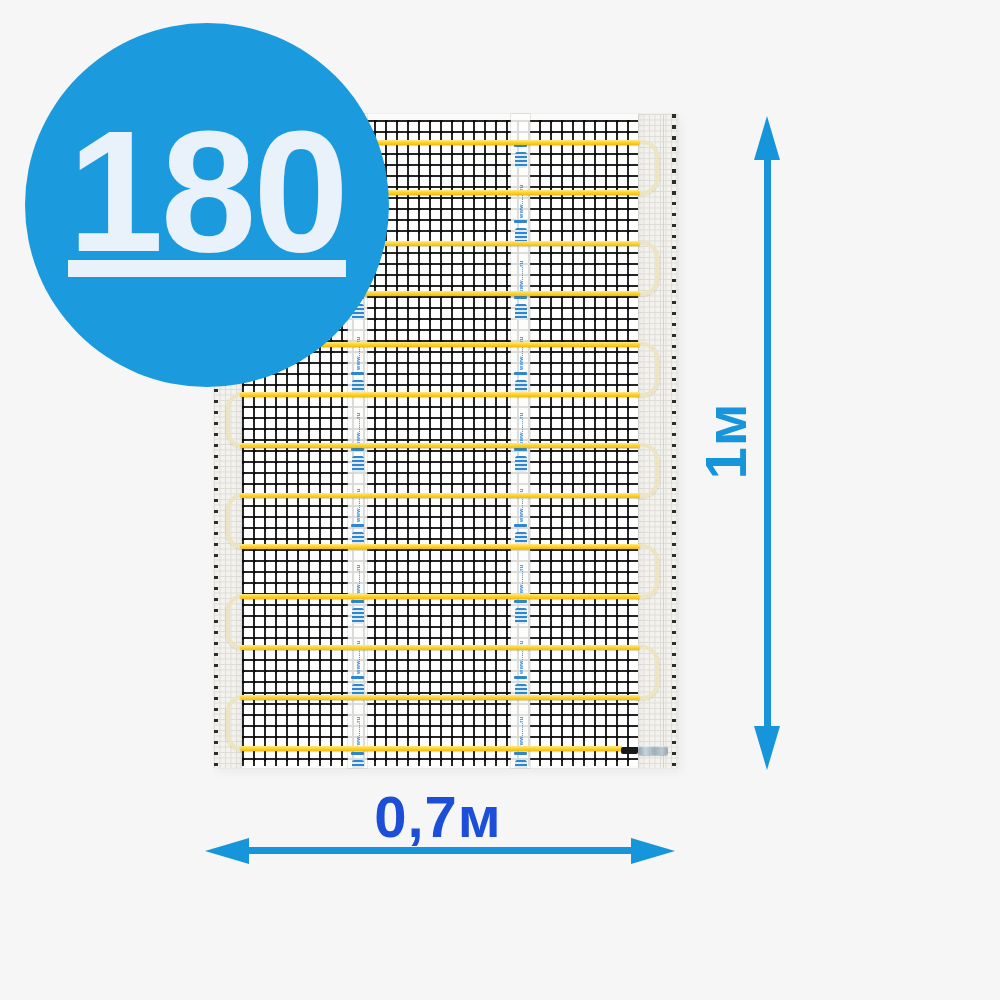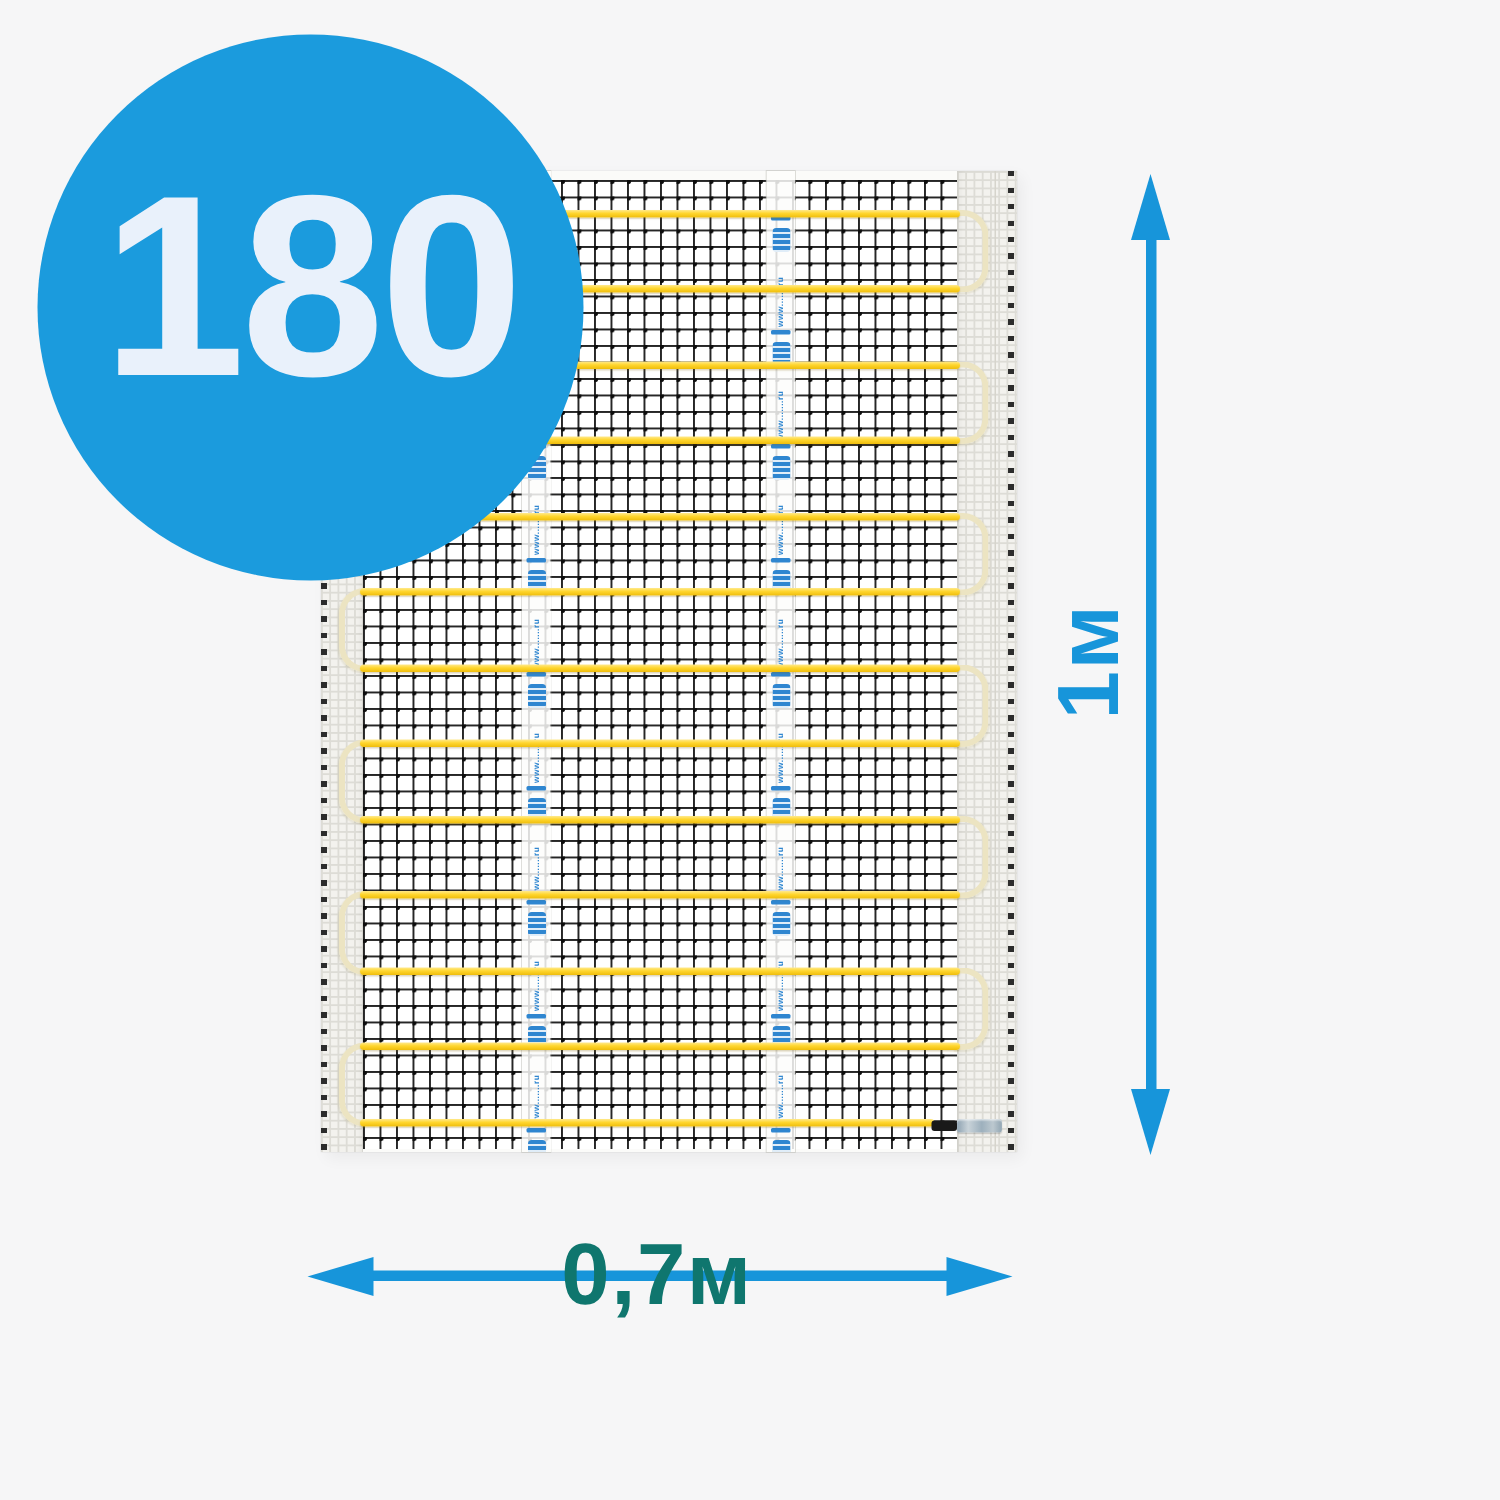--- a/index.html
+++ b/index.html
@@ -80,21 +80,21 @@
     position:absolute;left:424px;top:631.5px;width:30px;height:9px;border-radius:2px;
     background:linear-gradient(90deg,#8ea2b1 0%,#c9d3d9 25%,#9db0bd 55%,#bcc8cf 80%,#91a5b2 100%);
     box-shadow:inset 0 1px 1px rgba(255,255,255,.6), 0 1px 1px rgba(0,0,0,.2);
   }
 
   
   .badge{
     position:absolute;left:25px;top:23px;width:364px;height:364px;border-radius:50%;
     display:flex;flex-direction:column;align-items:center;justify-content:center;gap:16px;
   }
-  .badge-value{font-size:172px;font-weight:700;line-height:1;letter-spacing:-3px;transform:translateY(-14px);}
+  .badge-value{font-size:172px;font-weight:700;line-height:1;letter-spacing:-3px;transform:translateY(-14px);text-decoration:underline;}
   .badge-unit{font-size:50px;font-weight:700;line-height:1;transform:translateY(-14px);letter-spacing:0;}
   .badge-unit sup{font-size:58%;vertical-align:18px;}
 
   
   .dim{position:absolute;}
   .v-line{left:763.5px;top:150px;width:7px;height:588px;}
   .v-head-top{left:754px;top:116px;width:0;height:0;border-left:13px solid transparent;border-right:13px solid transparent;border-bottom:44px solid;}
   .v-head-bottom{left:754px;top:726px;width:0;height:0;border-left:13px solid transparent;border-right:13px solid transparent;border-top:44px solid;}
   .h-line{left:221px;top:847px;width:434px;height:7px;}
   .h-head-left{left:205px;top:838px;width:0;height:0;border-top:13px solid transparent;border-bottom:13px solid transparent;border-right:44px solid;}
@@ -212,15 +212,15 @@
   </div>
 
   <div class="dim v-line" style="background: rgb(23, 149, 218);"></div>
   <div class="dim v-head-top" style="border-bottom-color: rgb(23, 149, 218);"></div>
   <div class="dim v-head-bottom" style="border-top-color: rgb(23, 149, 218);"></div>
   <div class="dim-label height" style="color: rgb(23, 149, 218);">1м</div>
 
   <div class="dim h-line" style="background: rgb(23, 149, 218);"></div>
   <div class="dim h-head-left" style="border-right-color: rgb(23, 149, 218);"></div>
   <div class="dim h-head-right" style="border-left-color: rgb(23, 149, 218);"></div>
-  <div class="dim-label width" style="color: #0f766e; margin-top: 33px;">0,7м</div>
+  <div class="dim-label width" style="color: #1d4ed8;">0,7м</div>
 
 </div>
 
 </body></html>

